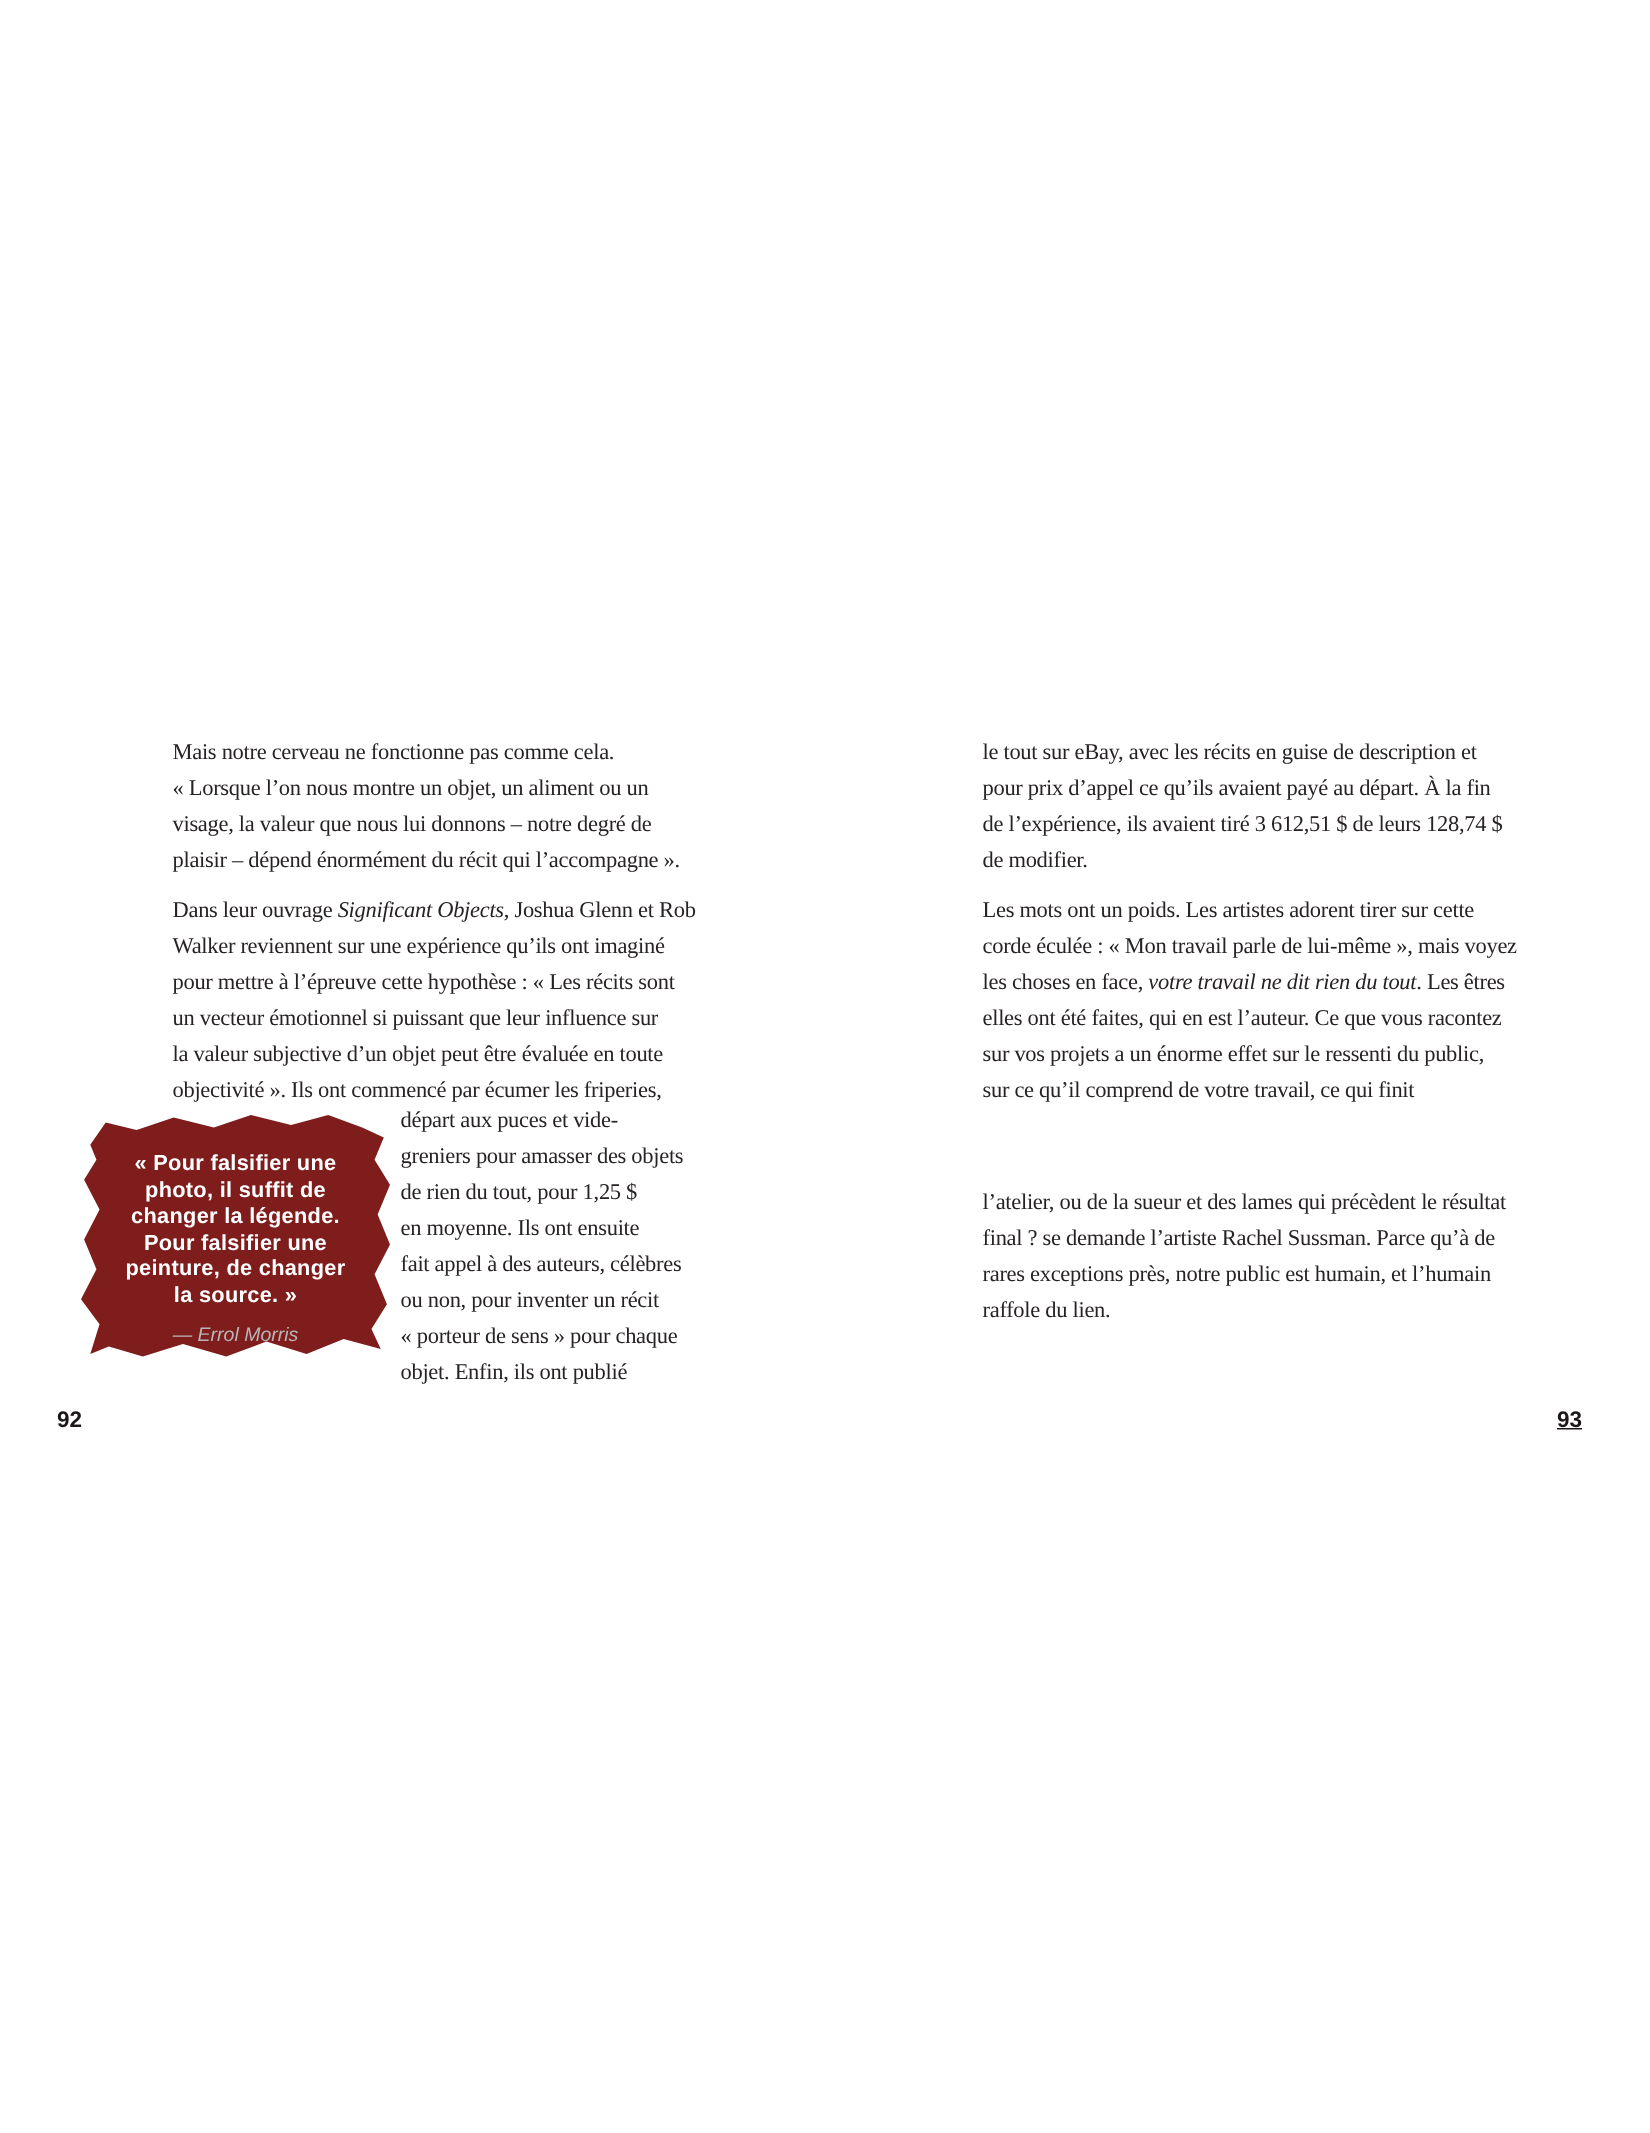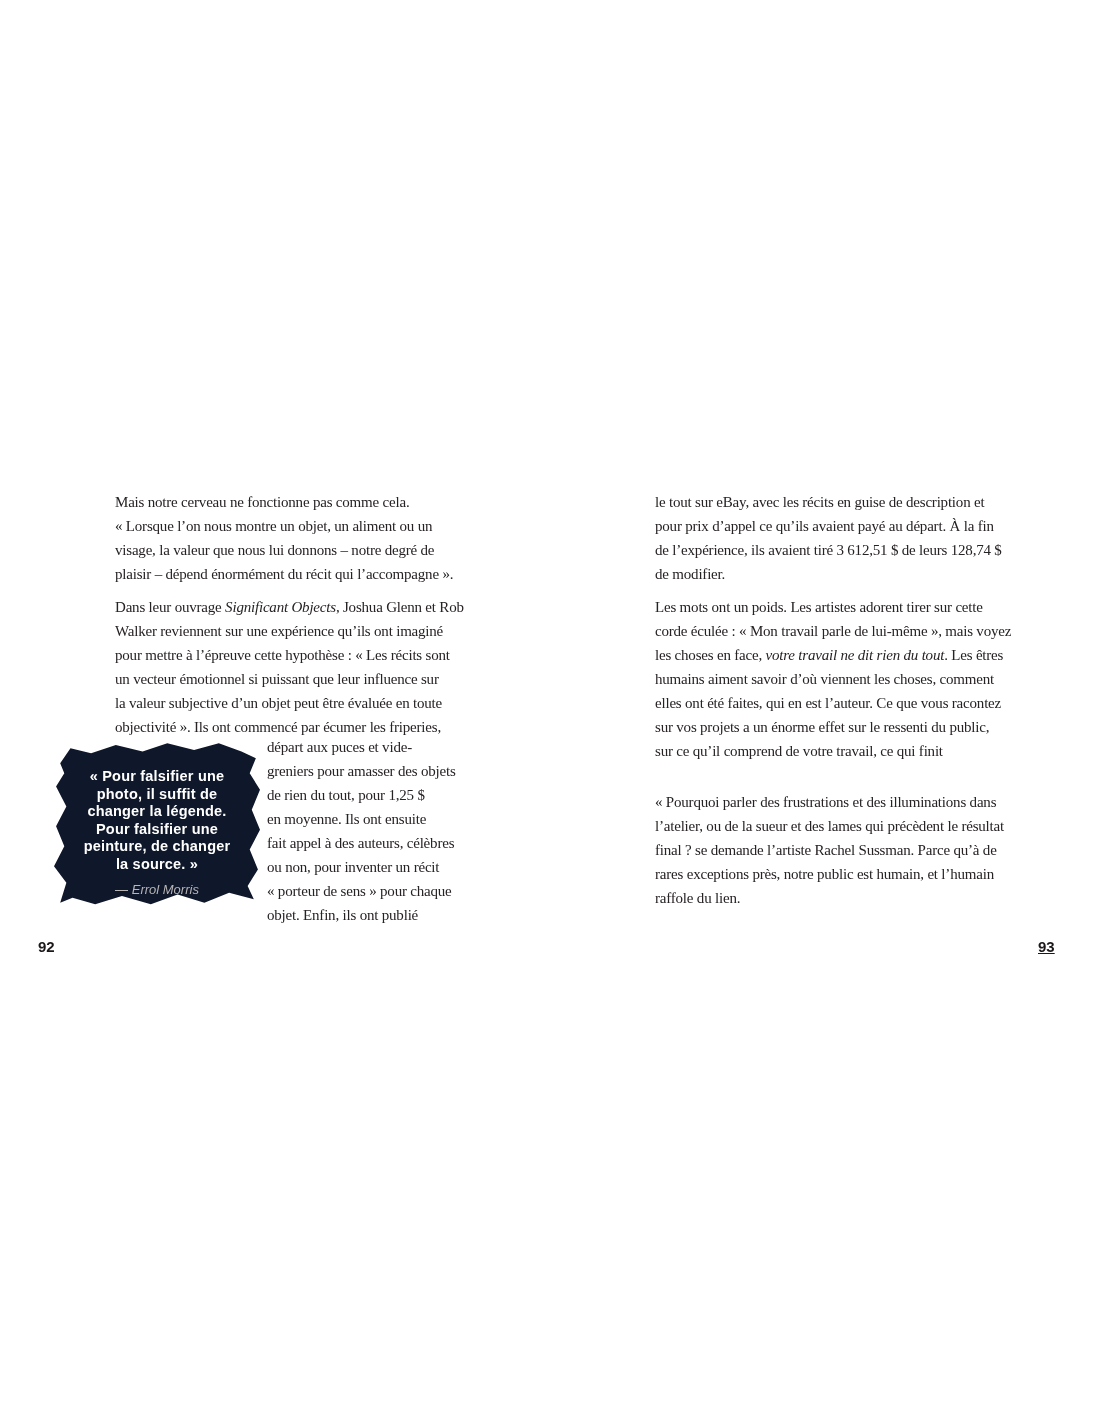--- a/index.html
+++ b/index.html
@@ -107,21 +107,21 @@
       <div class="tline"><span>départ aux puces et vide-</span></div>
       <div class="tline"><span>greniers pour amasser des objets</span></div>
       <div class="tline"><span>de rien du tout, pour 1,25 $</span></div>
       <div class="tline"><span>en moyenne. Ils ont ensuite</span></div>
       <div class="tline"><span>fait appel à des auteurs, célèbres</span></div>
       <div class="tline"><span>ou non, pour inventer un récit</span></div>
       <div class="tline"><span>« porteur de sens » pour chaque</span></div>
       <div class="tline"><span>objet. Enfin, ils ont publié</span></div>
     </div>
 
-  <div class="quote-box" style="background: #0f172a;">
+  <div class="quote-box" style="background: #7f1d1d;">
     <div class="quote-text" style="color: rgb(255, 255, 255);">
         <div class="tline"><span>« Pour falsifier une</span></div>
         <div class="tline"><span>photo, il suffit de</span></div>
         <div class="tline"><span>changer la légende.</span></div>
         <div class="tline"><span>Pour falsifier une</span></div>
         <div class="tline"><span>peinture, de changer</span></div>
         <div class="tline"><span>la source. »</span></div>
       </div>
     <div class="quote-attribution" style="color: rgb(183, 181, 182);">— Errol Morris</div>
   </div>
@@ -132,28 +132,26 @@
       <div class="tline"><span>le tout sur eBay, avec les récits en guise de description et</span></div>
       <div class="tline"><span>pour prix d’appel ce qu’ils avaient payé au départ. À la fin</span></div>
       <div class="tline"><span>de l’expérience, ils avaient tiré 3 612,51 $ de leurs 128,74 $</span></div>
       <div class="tline"><span>de modifier.</span></div>
     </div>
 
   <div class="textblock p-right-2">
       <div class="tline"><span>Les mots ont un poids. Les artistes adorent tirer sur cette</span></div>
       <div class="tline"><span>corde éculée : « Mon travail parle de lui-même », mais voyez</span></div>
       <div class="tline"><span>les choses en face, </span><span class="it">votre travail ne dit rien du tout</span><span>. Les êtres</span></div>
-      <div class="tline"><span>humains aiment savoir d’où viennent les choses, comment</span></div>
       <div class="tline"><span>elles ont été faites, qui en est l’auteur. Ce que vous racontez</span></div>
       <div class="tline"><span>sur vos projets a un énorme effet sur le ressenti du public,</span></div>
       <div class="tline"><span>sur ce qu’il comprend de votre travail, ce qui finit</span></div>
     </div>
 
   <div class="textblock p-right-3">
-      <div class="tline"><span>« Pourquoi parler des frustrations et des illuminations dans</span></div>
       <div class="tline"><span>l’atelier, ou de la sueur et des lames qui précèdent le résultat</span></div>
       <div class="tline"><span>final ? se demande l’artiste Rachel Sussman. Parce qu’à de</span></div>
       <div class="tline"><span>rares exceptions près, notre public est humain, et l’humain</span></div>
       <div class="tline"><span>raffole du lien.</span></div>
     </div>
 
   <div class="pagenum pagenum-right">93</div>
 
 </div>
 

